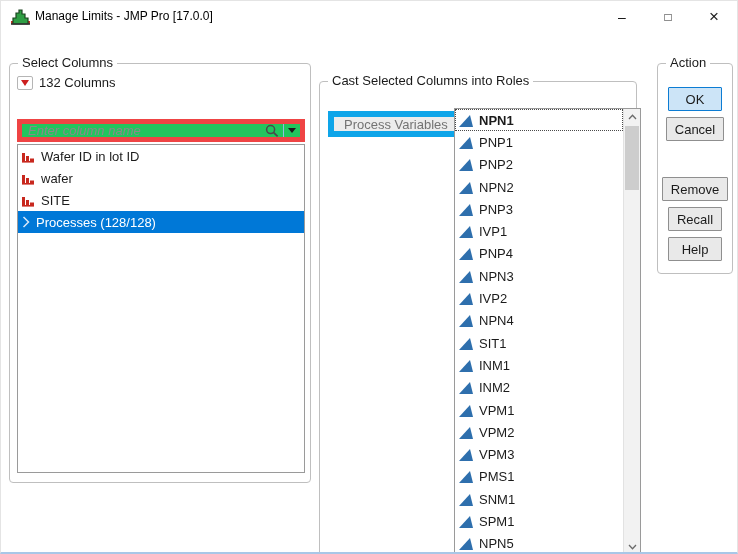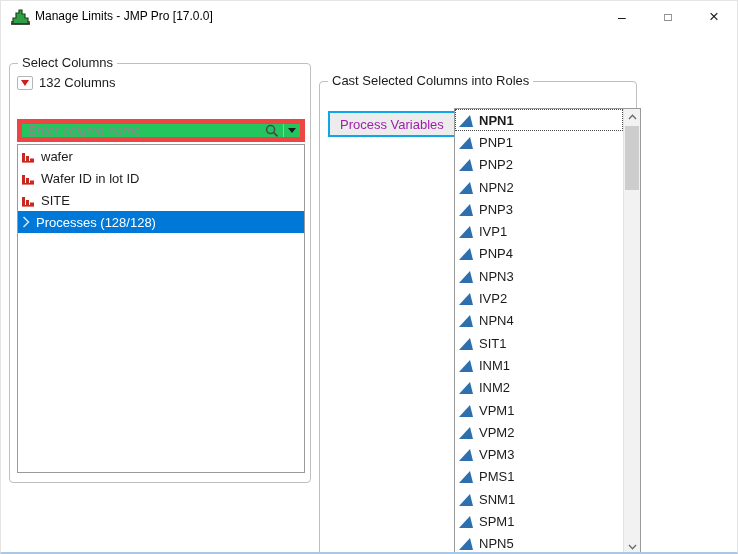--- a/index.html
+++ b/index.html
@@ -38,21 +38,21 @@
   .searchbox input::placeholder { color:#8a8a8a; font-style:italic; }
   .search-glass { flex:0 0 auto; width:22px; height:100%; display:flex; align-items:center; justify-content:center; }
   .search-drop { flex:0 0 auto; width:17px; height:100%; border-left:1px solid #93bede; display:flex; align-items:center; justify-content:center; }
   .search-drop i { display:block; width:0; height:0; border-left:4px solid transparent; border-right:4px solid transparent; border-top:5px solid #1b1b1b; }
   .col-list { position:absolute; left:7px; top:80px; width:288px; height:329px; border:1px solid #9a9a9a; background:#fff; overflow:hidden; }
   .col-row { height:22px; display:flex; align-items:center; gap:6px; padding-left:4px; font-size:13px; white-space:nowrap; }
   .col-row .ic { flex:0 0 auto; display:flex; align-items:center; }
   .col-row.selected { background:#0078d7; color:#ffffff; }
   
   .role-btn { position:absolute; left:8px; top:29px; height:26px; padding:0 10px; background:#ececec;
-    border:2px solid #0ea5e9; font-size:13px; color:#a21caf; display:flex; align-items:center; font-family:"Liberation Sans",sans-serif; }
+    border:6px solid #0ea5e9; font-size:13px; color:#737373; display:flex; align-items:center; font-family:"Liberation Sans",sans-serif; }
   .cast-list { position:absolute; left:134px; top:26px; width:187px; height:448px; border:1px solid #9a9a9a; background:#fff; display:flex; }
   .cast-items { flex:1 1 auto; overflow:hidden; }
   .cast-row { height:22.3px; display:flex; align-items:center; gap:6px; padding-left:4px; font-size:13px; white-space:nowrap; }
   .cast-row.focused { outline:1px dotted #4a4a4a; outline-offset:-1px;font-weight:bold; }
   .cast-row .ic { flex:0 0 auto; display:flex; align-items:center; }
   .scrollbar { flex:0 0 17px; background:#f2f2f2; border-left:1px solid #e2e2e2; position:relative; }
   .sb-arrow { position:absolute; left:0; width:16px; height:16px; display:flex; align-items:center; justify-content:center; color:#6a6a6a; }
   .sb-arrow.up { top:0; }
   .sb-arrow.down { bottom:0; }
   .sb-thumb { position:absolute; left:1px; top:17px; width:14px; height:64px; background:#cdcdcd; }
@@ -106,32 +106,32 @@
     <div class="col-list" id="left-list">
         <div class="col-row">
           <span class="ic">
             <svg width="13" height="13" viewBox="0 0 13 13">
               <rect x="0" y="3" width="3" height="8" fill="#c8281e"></rect>
               <rect x="4" y="6" width="3" height="5" fill="#c8281e"></rect>
               <rect x="8" y="8.5" width="4" height="2.5" fill="#c8281e"></rect>
               <rect x="0" y="11" width="12" height="1.6" fill="#c8281e"></rect>
             </svg>
           </span>
-          <span>wafer</span>
+          <span>Wafer ID in lot ID</span>
         </div>
         <div class="col-row">
           <span class="ic">
             <svg width="13" height="13" viewBox="0 0 13 13">
               <rect x="0" y="3" width="3" height="8" fill="#c8281e"></rect>
               <rect x="4" y="6" width="3" height="5" fill="#c8281e"></rect>
               <rect x="8" y="8.5" width="4" height="2.5" fill="#c8281e"></rect>
               <rect x="0" y="11" width="12" height="1.6" fill="#c8281e"></rect>
             </svg>
           </span>
-          <span>Wafer ID in lot ID</span>
+          <span>wafer</span>
         </div>
         <div class="col-row">
           <span class="ic">
             <svg width="13" height="13" viewBox="0 0 13 13">
               <rect x="0" y="3" width="3" height="8" fill="#c8281e"></rect>
               <rect x="4" y="6" width="3" height="5" fill="#c8281e"></rect>
               <rect x="8" y="8.5" width="4" height="2.5" fill="#c8281e"></rect>
               <rect x="0" y="11" width="12" height="1.6" fill="#c8281e"></rect>
             </svg>
           </span>
@@ -323,14 +323,25 @@
         <div class="sb-thumb"></div>
         <span class="sb-arrow down">
           <svg width="9" height="6" viewBox="0 0 9 6">
               <path d="M1 1 L4.5 4.7 L8 1" fill="none" stroke="#6a6a6a" stroke-width="1.3"></path>
             </svg>
         </span>
       </div>
     </div>
   </div>
 
+  <div class="groupbox" id="panel-action">
+    <span class="gb-label">Action</span>
+    <div class="action-buttons" id="action-buttons">
+        <button class="act-btn primary">OK</button>
+        <button class="act-btn">Cancel</button>
+        <div class="group-gap"></div>
+        <button class="act-btn">Remove</button>
+        <button class="act-btn">Recall</button>
+        <button class="act-btn">Help</button>
+      </div>
+  </div>
 
 </div>
 
 </body></html>

